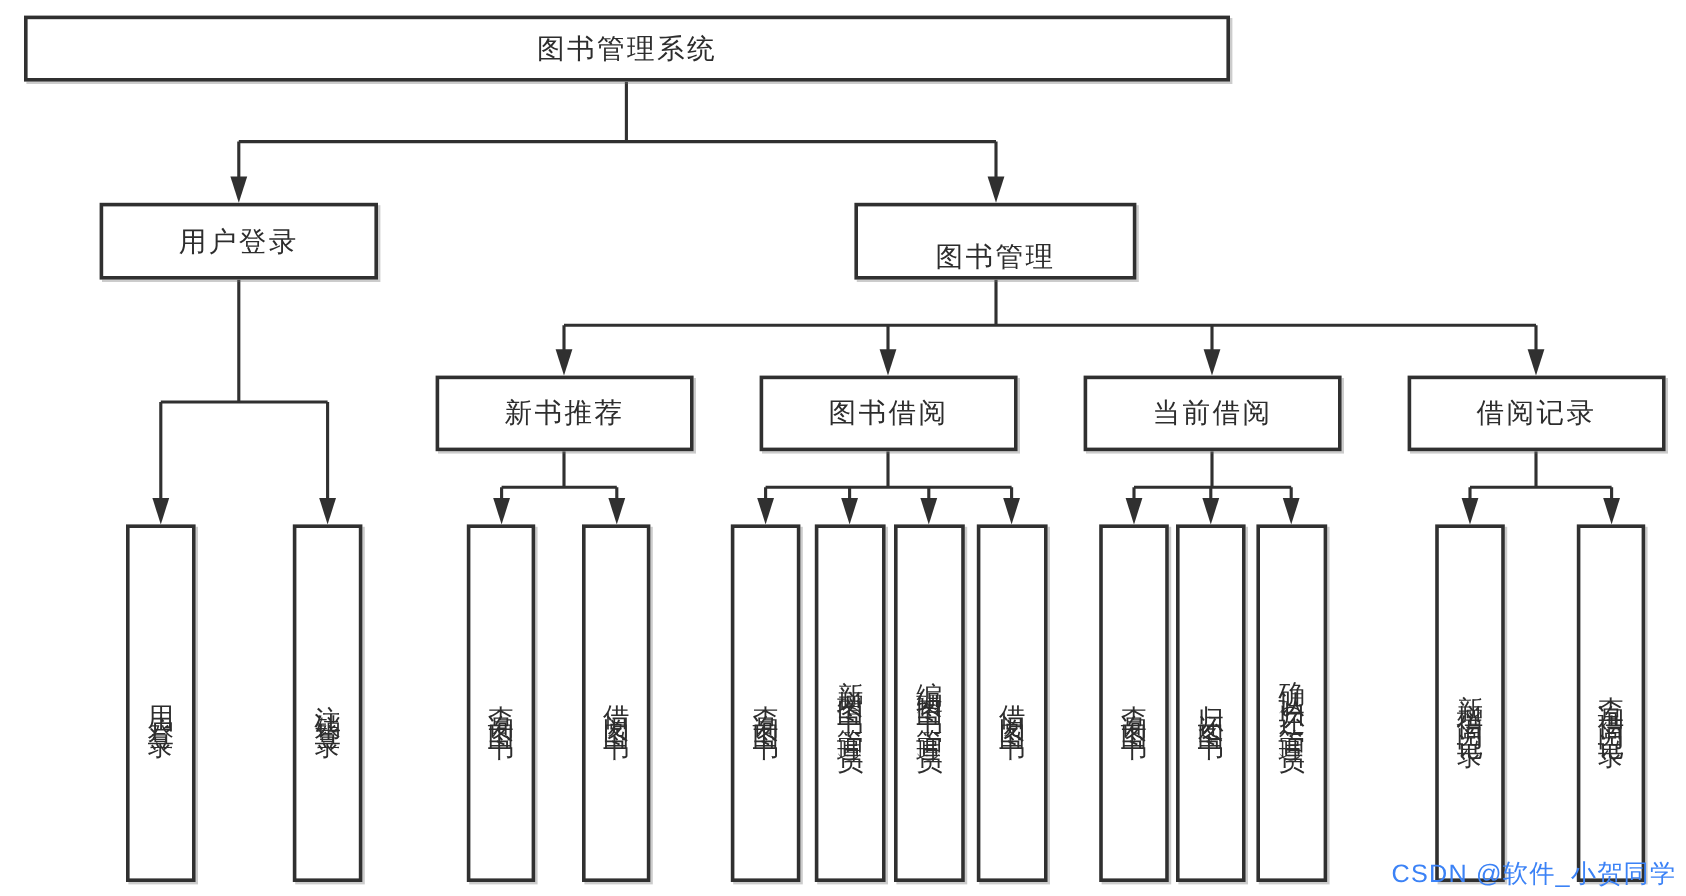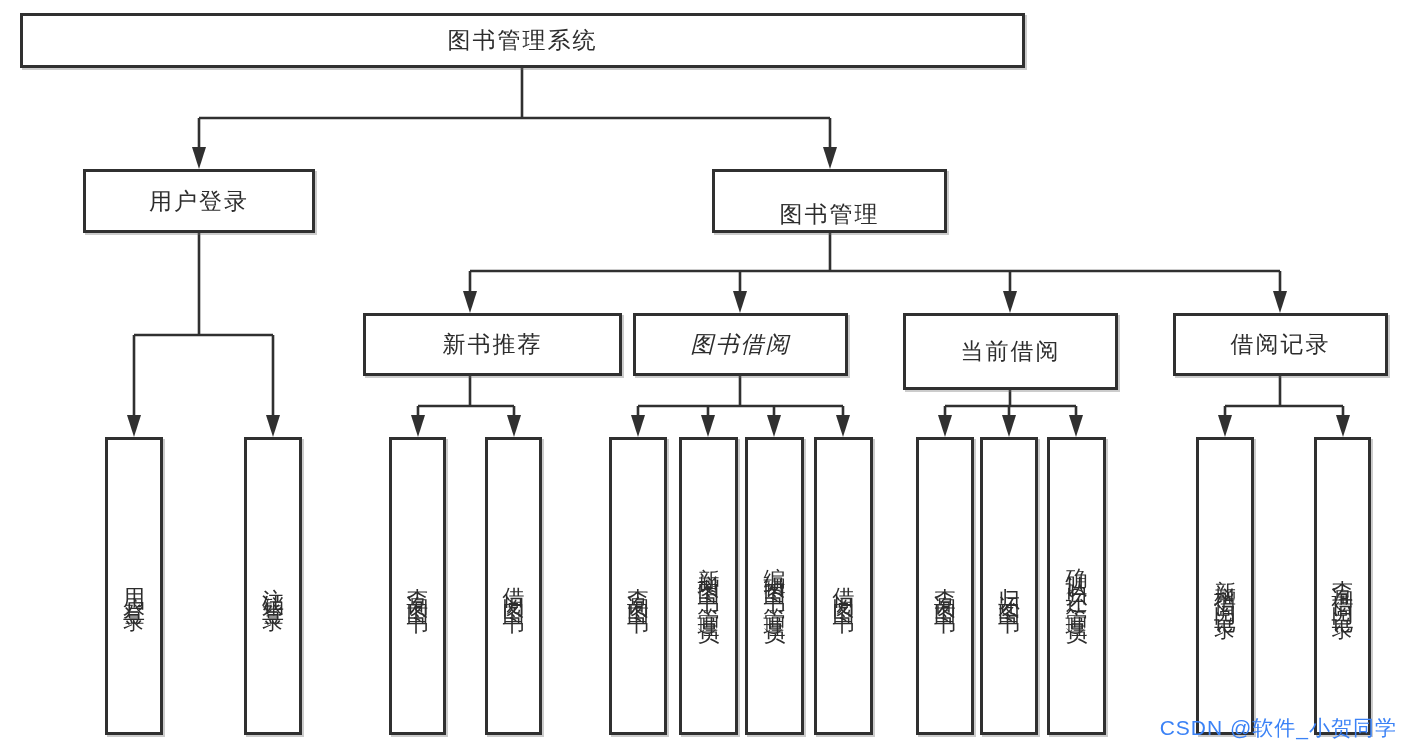--- a/index.html
+++ b/index.html
@@ -41,23 +41,23 @@
     text-orientation: mixed;
     font-size: 22px;
     letter-spacing: 8px;
     line-height: 1.0;
     white-space: nowrap;
   }
   
   #root-node        { left: 20px;  top: 13px;  width: 1005px; height: 55px; }
   #user-login-node  { left: 83px;  top: 169px; width: 232px;  height: 64px; }
   #book-mgmt-node   { left: 712px; top: 169px; width: 235px;  height: 64px; align-items: flex-end; }
-  #newbook-node     { left: 363px; top: 313px; width: 259px;  height: 63px; }
-  #bookborrow-node  { left: 633px; top: 313px; width: 215px;  height: 63px; font-style: italic; }
-  #currentborrow-node { left: 903px;  top: 313px; width: 215px; height: 77px; }
+  #newbook-node     { left: 363px; top: 313px; width: 215px;  height: 63px; }
+  #bookborrow-node  { left: 633px; top: 313px; width: 215px;  height: 63px; }
+  #currentborrow-node { left: 903px;  top: 313px; width: 215px; height: 63px; }
   #records-node     { left: 1173px; top: 313px; width: 215px;  height: 63px; }
   .leaf { top: 437px; height: 298px; }
   #leaf-ul-login    { left: 105px;  width: 58px; }
   #leaf-ul-logout   { left: 244px;  width: 58px; }
   #leaf-nb-query    { left: 389px;  width: 57px; }
   #leaf-nb-borrow   { left: 485px;  width: 57px; }
   #leaf-bb-query    { left: 609px;  width: 58px; }
   #leaf-bb-add      { left: 679px;  width: 59px; }
   #leaf-bb-edit     { left: 745px;  width: 59px; }
   #leaf-bb-borrow   { left: 814px;  width: 59px; }

